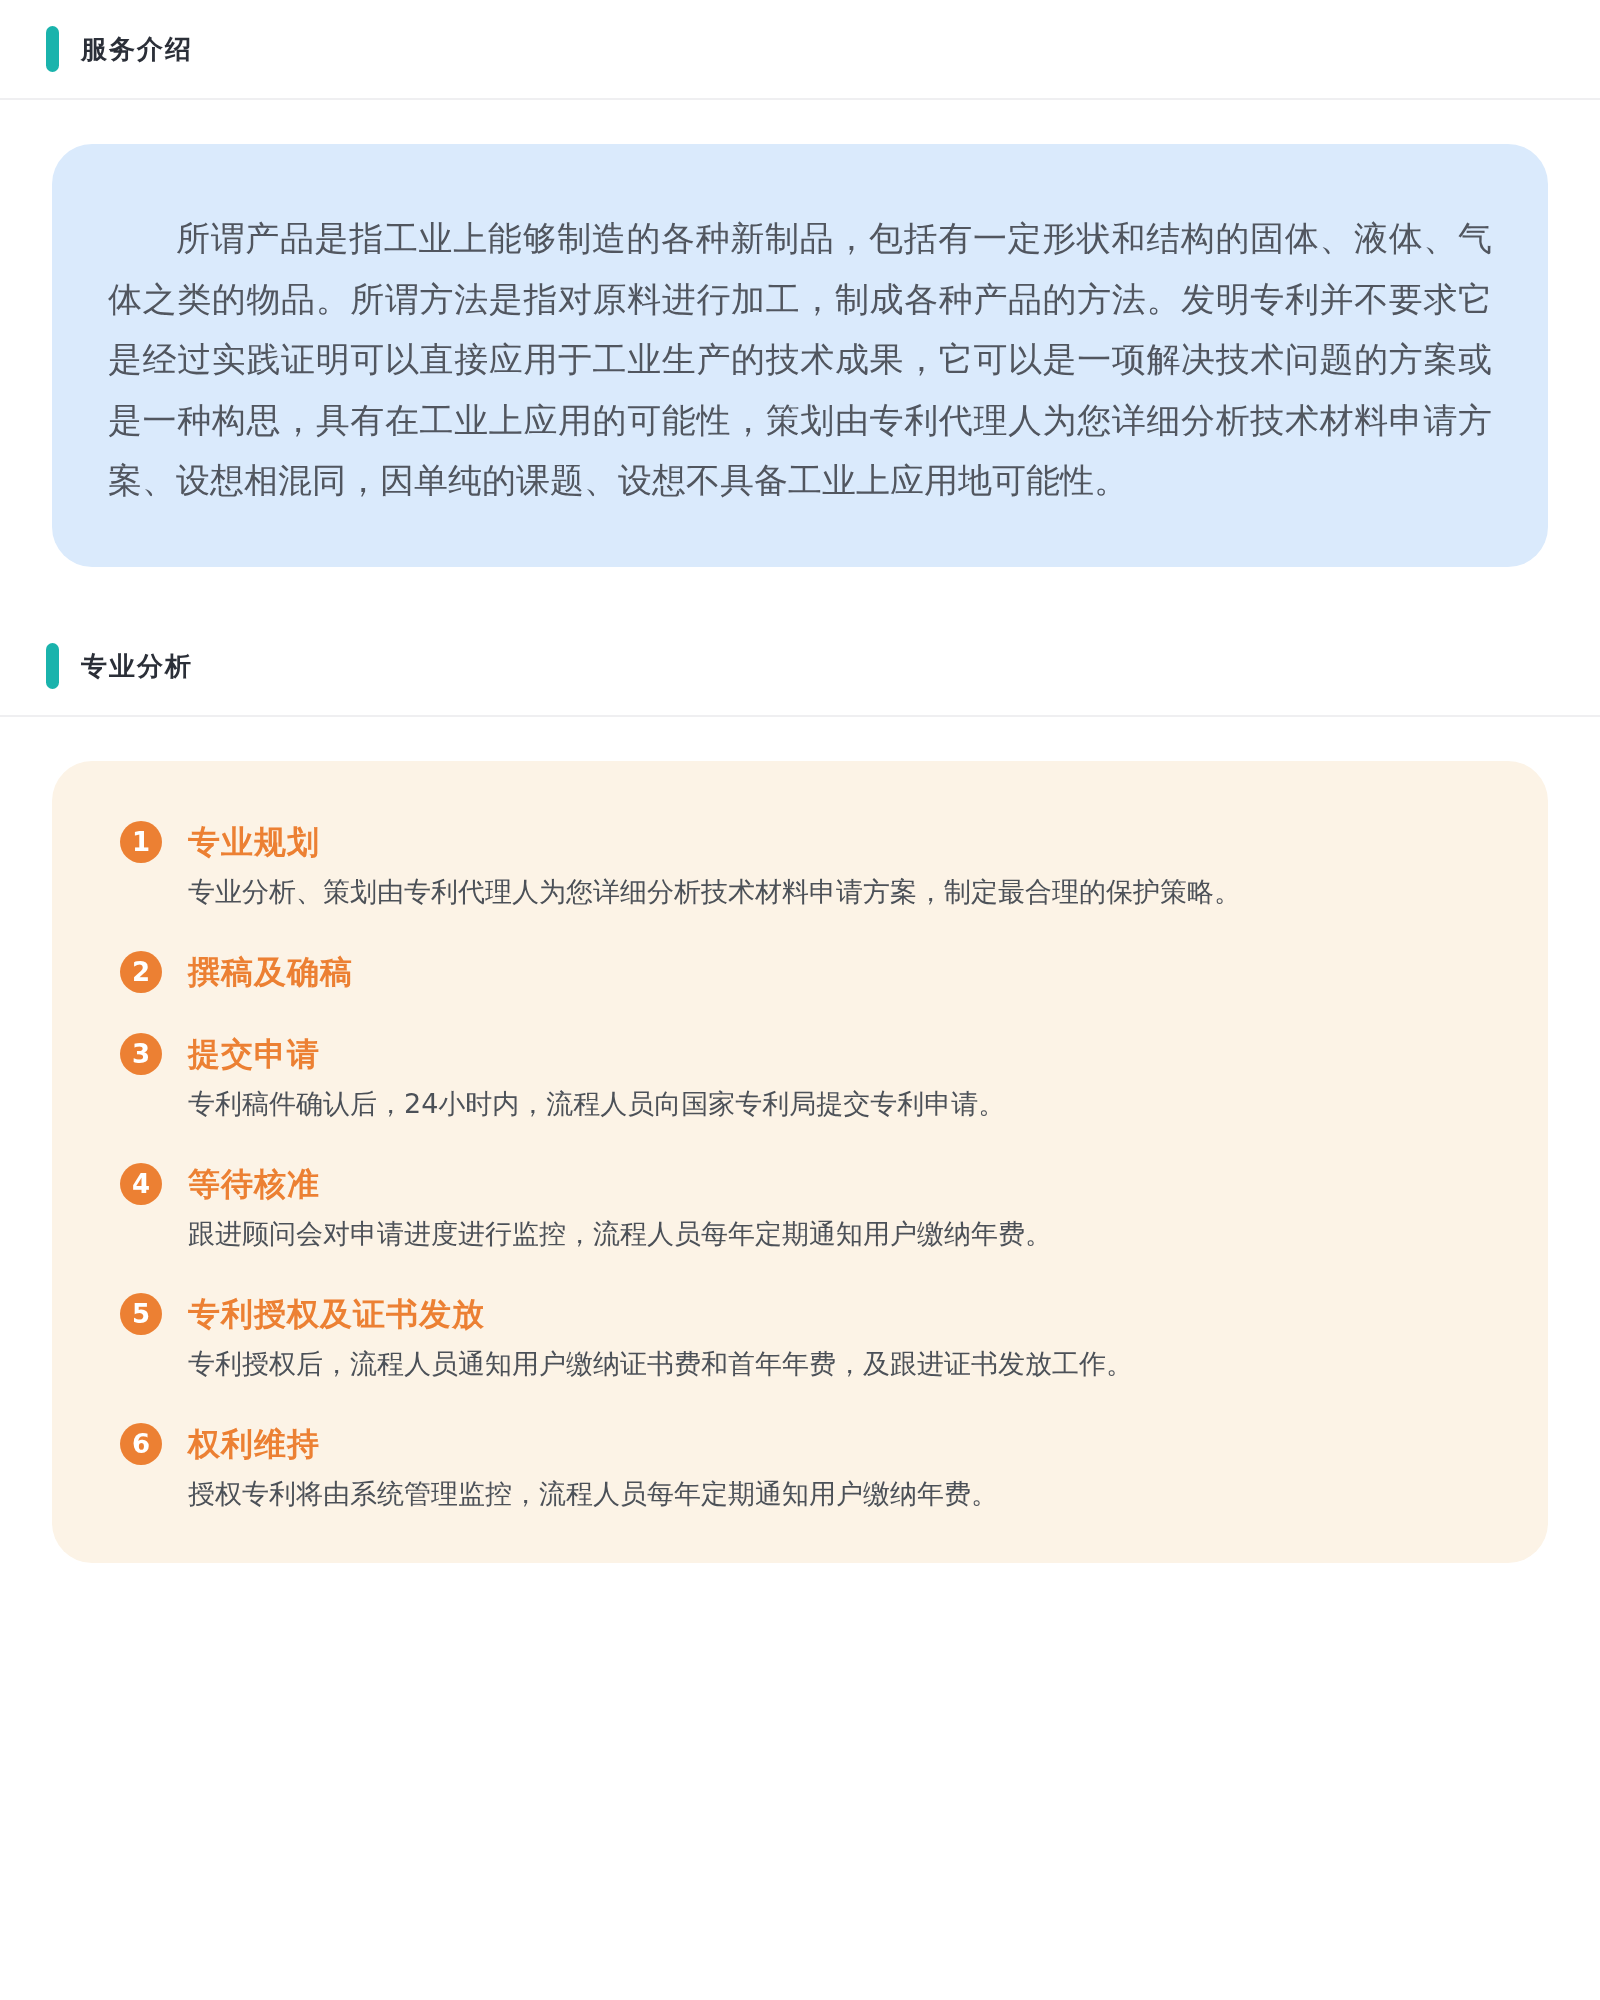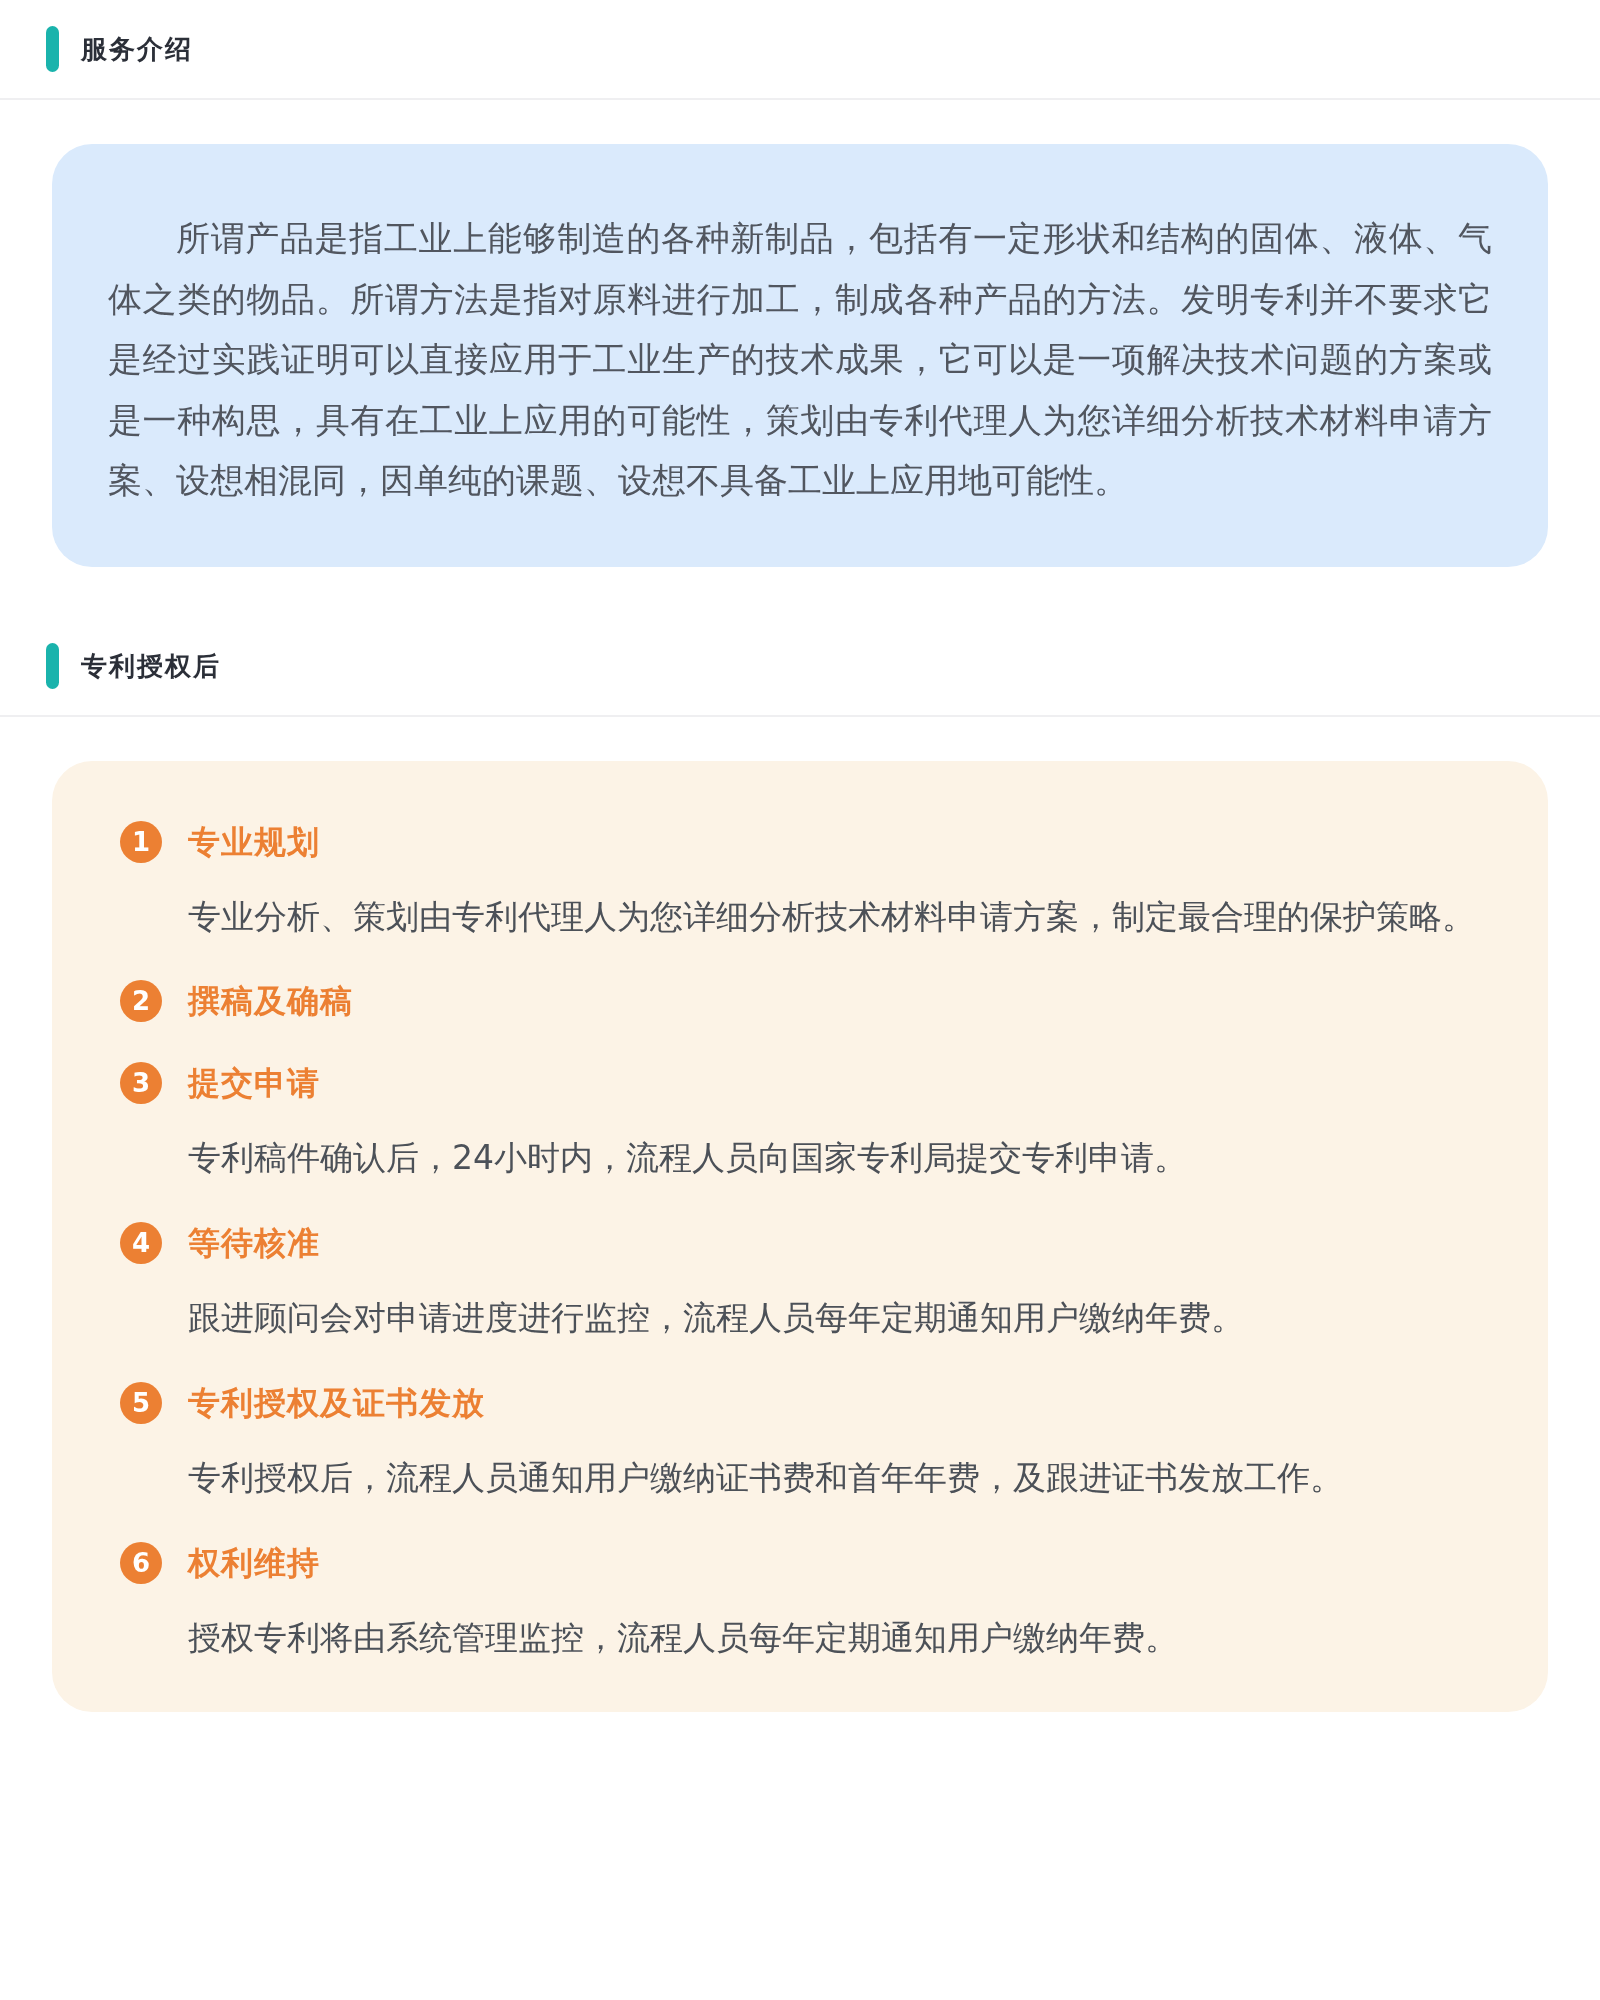--- a/index.html
+++ b/index.html
@@ -93,41 +93,41 @@
     flex: 0 0 auto;
   }
   .step-title {
     font-size: 32px;
     font-weight: bold;
     color: #ec8033;
     letter-spacing: 1px;
     line-height: 1;
   }
   .step-desc {
-    margin: 30px 0 0 68px;
-    font-size: 33px;
+    margin: 9px 0 0 68px;
+    font-size: 27px;
     color: #4c5158;
     line-height: 1.45;
   }
 </style>
 </head>
 <body>
 
 <div class="section-head">
   <span class="accent-bar"></span>
   <h2>服务介绍</h2>
 </div>
 
 <div class="card card-intro">
   <p>所谓产品是指工业上能够制造的各种新制品，包括有一定形状和结构的固体、液体、气体之类的物品。所谓方法是指对原料进行加工，制成各种产品的方法。发明专利并不要求它是经过实践证明可以直接应用于工业生产的技术成果，它可以是一项解决技术问题的方案或是一种构思，具有在工业上应用的可能性，策划由专利代理人为您详细分析技术材料申请方案、设想相混同，因单纯的课题、设想不具备工业上应用地可能性。</p>
 </div>
 
 <div class="section-head second">
   <span class="accent-bar"></span>
-  <h2>专利授权后</h2>
+  <h2>专业分析</h2>
 </div>
 
 <div class="card card-process">
 
   <div class="step">
     <div class="step-head">
       <span class="step-badge">1</span>
       <span class="step-title">专业规划</span>
     </div>
     <div class="step-desc">专业分析、策划由专利代理人为您详细分析技术材料申请方案，制定最合理的保护策略。</div>

